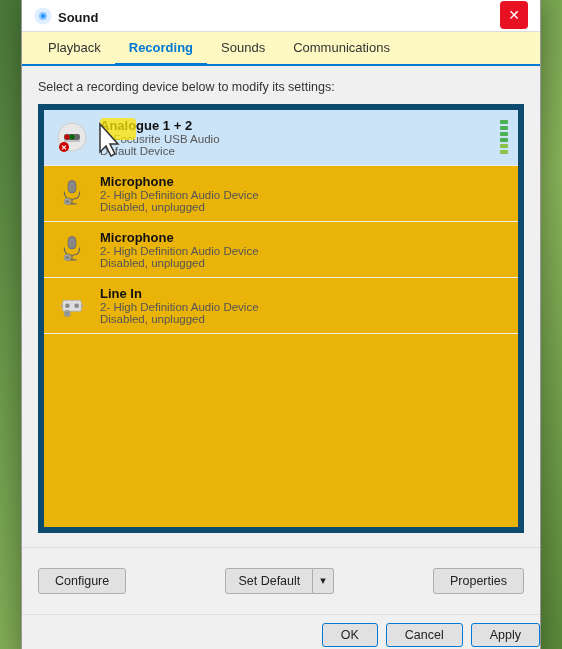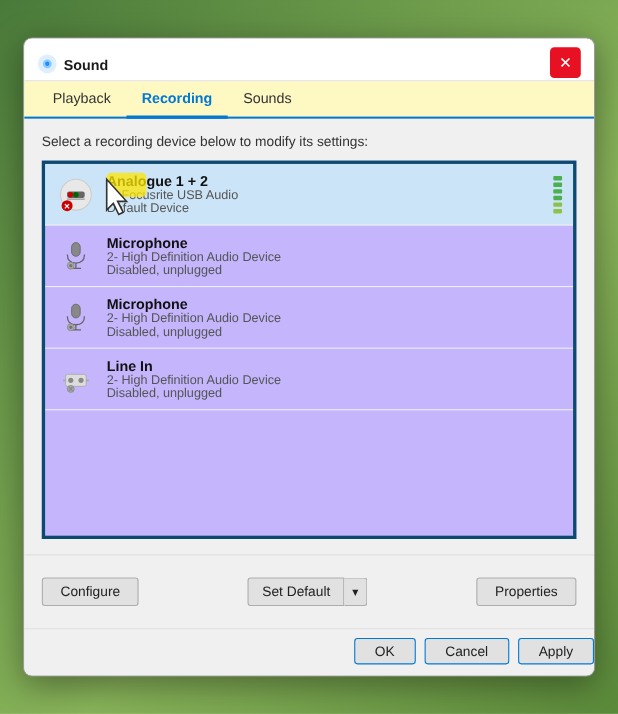--- a/index.html
+++ b/index.html
@@ -79,23 +79,23 @@
     .content {
       padding: 14px 16px;
       background: #f0f0f0;
     }
     .instruction {
       font-size: 12.5px;
       color: #333;
       margin-bottom: 10px;
     }
     .device-list {
-      background: #c4b5fd;
-      border: 3px solid #0c4a6e;
-      height: 344px;
+      background: #eab308;
+      border: 6px solid #0c4a6e;
+      height: 429px;
       overflow-y: auto;
     }
     .device-item {
       display: flex;
       align-items: center;
       padding: 8px 10px;
       border-bottom: 1px solid #eee;
       cursor: pointer;
       position: relative;
     }
@@ -251,20 +251,21 @@
       </svg>
       <span class="title-text">Sound</span>
     </div>
     <button class="close-btn">✕</button>
   </div>
 
   <div class="tabs">
     <div class="tab">Playback</div>
     <div class="tab active">Recording</div>
     <div class="tab">Sounds</div>
+    <div class="tab">Communications</div>
   </div>
 
   <div class="content">
     <div class="instruction">Select a recording device below to modify its settings:</div>
 
     <div class="device-list">
 
       <div class="device-item selected" style="position:relative;">
         <div class="device-icon analogue-icon">
 

